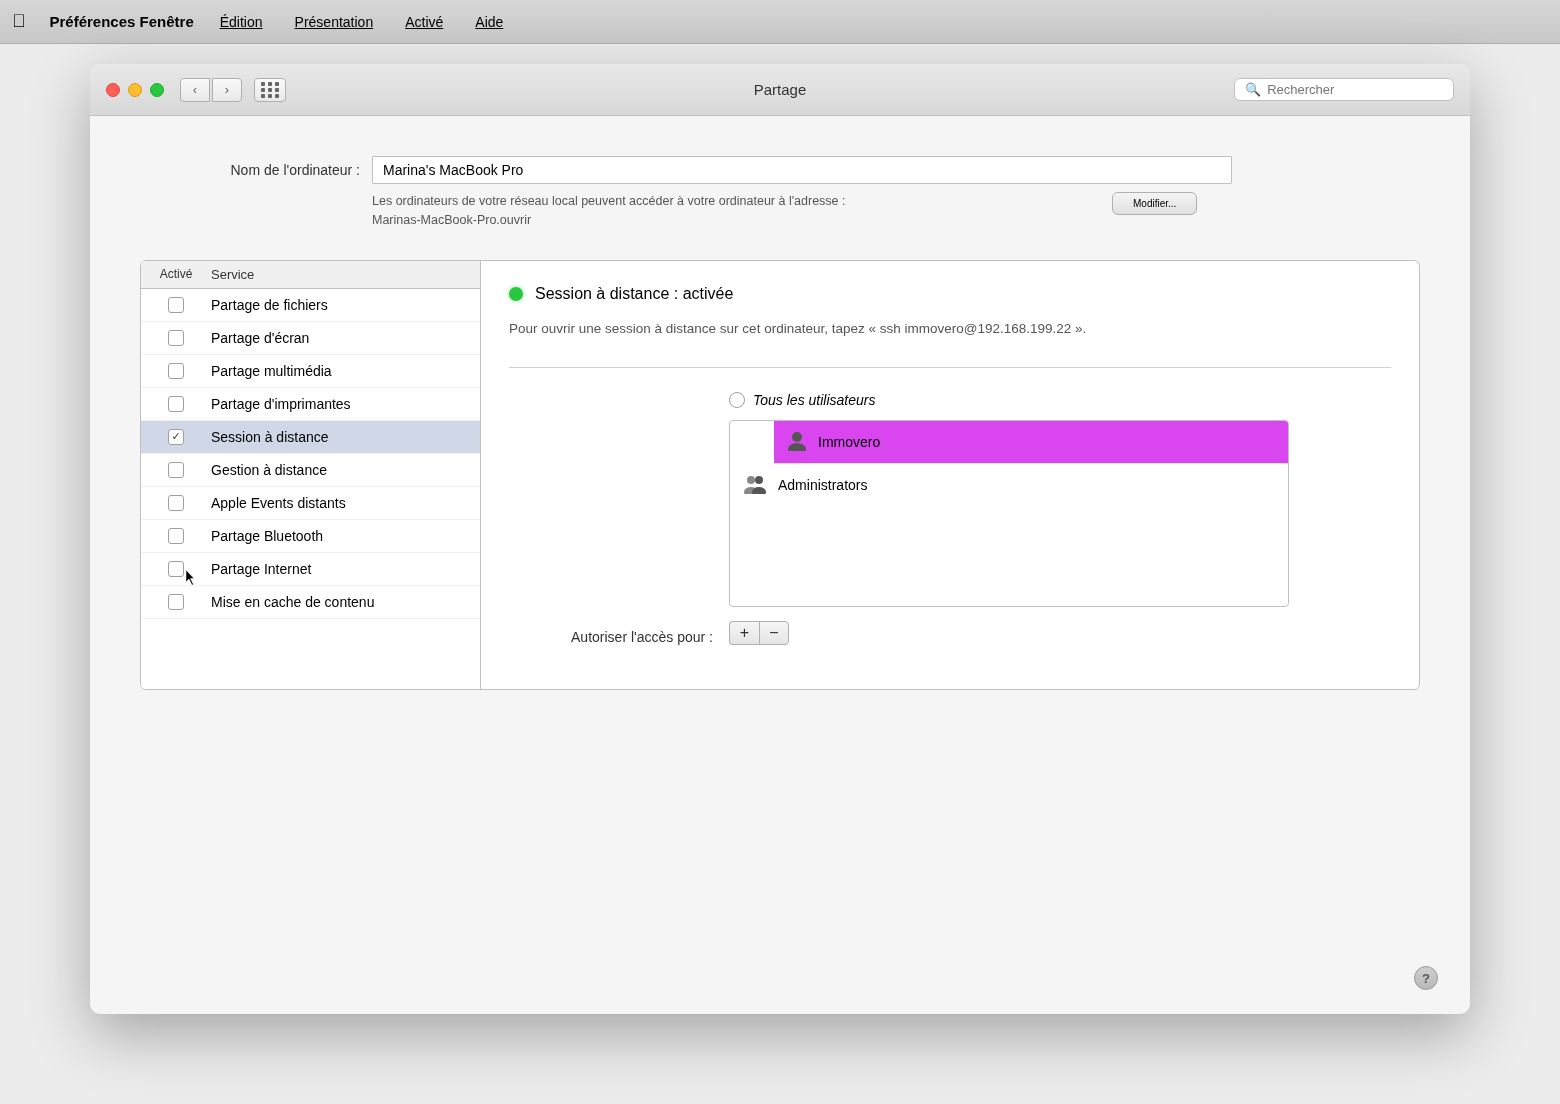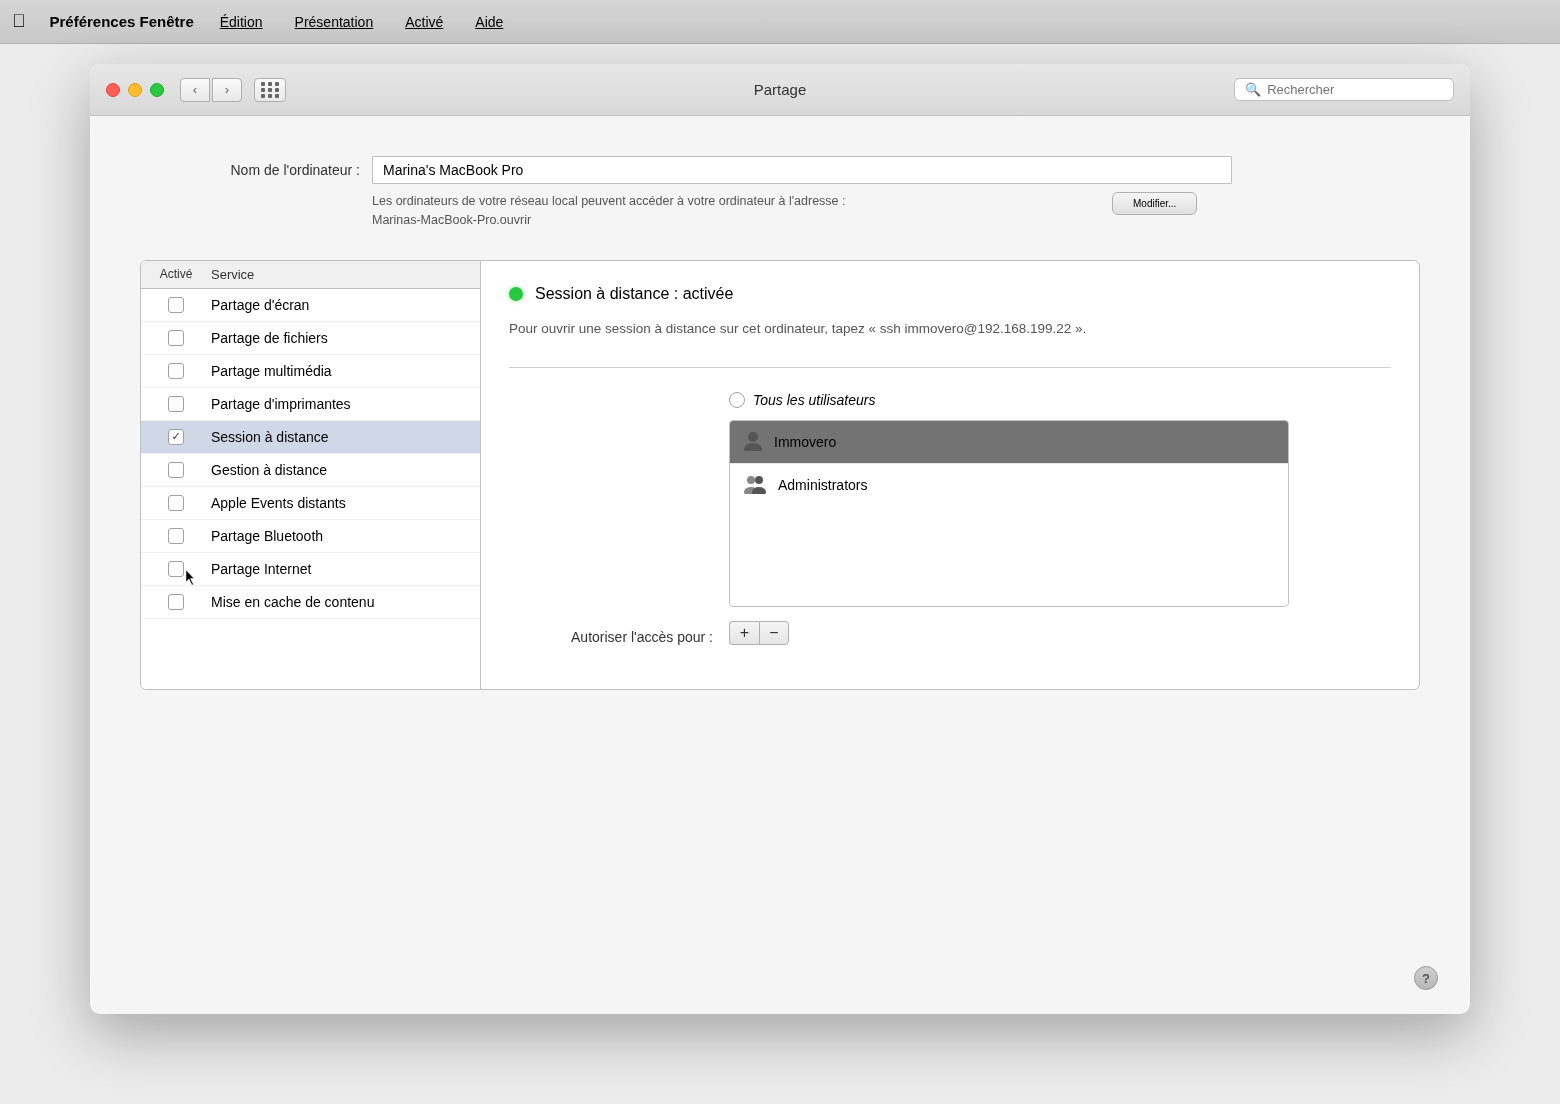--- a/index.html
+++ b/index.html
@@ -387,21 +387,22 @@
       margin-top: 4px;
     }
     .user-row {
       display: flex;
       align-items: center;
       padding: 8px 12px;
       gap: 10px;
       border-bottom: 1px solid #e8e8e8;
     }
     .user-row.selected {
-      background: #737373;
+      background: #d946ef;
+      margin-left: 44px;
     }
     .user-row:last-child {
       border-bottom: none;
     }
     .user-name {
       font-size: 14px;
       color: #000;
     }
     .users-empty {
       height: 100px;
@@ -527,27 +528,27 @@
         <div class="service-list-header">
           <div class="service-col-active">Activé</div>
           <div class="service-col-name">Service</div>
         </div>
 
         <div id="service-rows">
             <div class="service-row">
       <div class="service-checkbox-cell">
         <div class="service-checkbox "></div>
       </div>
+      <span class="service-name">Partage de fichiers</span>
+    </div>
+            <div class="service-row">
+      <div class="service-checkbox-cell">
+        <div class="service-checkbox "></div>
+      </div>
       <span class="service-name">Partage d'écran</span>
-    </div>
-            <div class="service-row">
-      <div class="service-checkbox-cell">
-        <div class="service-checkbox "></div>
-      </div>
-      <span class="service-name">Partage de fichiers</span>
     </div>
             <div class="service-row">
       <div class="service-checkbox-cell">
         <div class="service-checkbox "></div>
       </div>
       <span class="service-name">Partage multimédia</span>
     </div>
             <div class="service-row">
       <div class="service-checkbox-cell">
         <div class="service-checkbox "></div>

